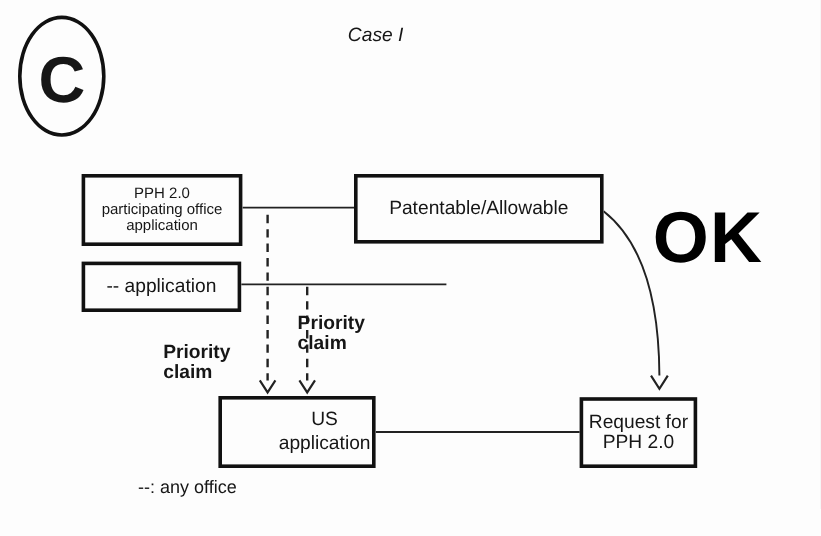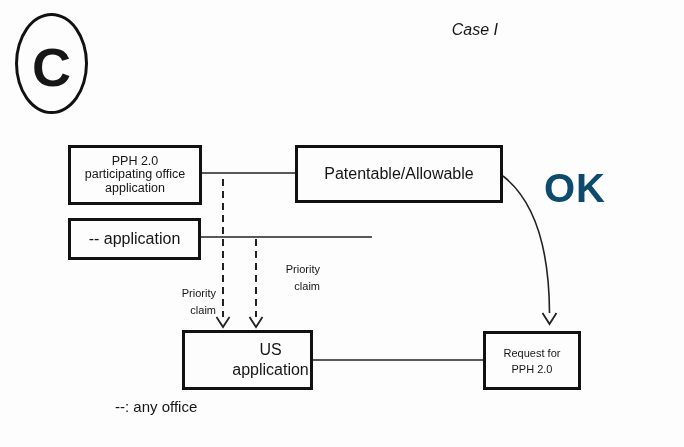--- a/index.html
+++ b/index.html
@@ -35,62 +35,63 @@
     font-size: 54px;
     font-weight: 700;
     padding-top: 6px;
   }
 
   
   .title-block {
     position: absolute;
     left: 128px; top: 20px;
     width: 370px;
-    text-align: right;
+    text-align: center;
     font-size: 16px;
     line-height: 19px;
   }
   .title-case { font-style: italic; }
 
   
   .node {
     position: absolute;
     border: 3px solid #111;
     background: #fdfdfd;
     display: flex;
     align-items: center;
     justify-content: center;
     text-align: center;
     white-space: pre-line;
   }
   .node-pph        { left: 68px;  top: 145px; width: 134px; height: 60px; font-size: 12.5px; line-height: 13.5px; }
   .node-anyoffice  { left: 68px;  top: 218px; width: 133px; height: 42px; font-size: 16px; }
   .node-patentable { left: 295px; top: 145px; width: 208px; height: 58px; font-size: 16px; }
   .node-us         { left: 182px; top: 330px; width: 131px; height: 60px; font-size: 16px; line-height: 20px; padding-left: 46px; }
-  .node-request    { left: 483px; top: 331px; width: 98px;  height: 59px; font-size: 11px; line-height: 16px; }
+  .node-request    { left: 483px; top: 331px; width: 98px;  height: 59px; font-size: 16px; line-height: 16px; }
 
   
   .annotation {
     position: absolute;
     white-space: pre-line;
-    text-align: right;
-    font-size: 11px;
+    text-align: left;
+    font-size: 16px;
     line-height: 17px;
+    font-weight: bold;
   }
   .priority-left  { left: 136px; top: 285px; width: 80px; }
   .priority-right { left: 248px; top: 261px; width: 72px; }
 
   .ok-status {
     position: absolute;
     left: 544px; top: 168px;
-    font-size: 40px;
+    font-size: 60px;
     font-weight: 700;
     line-height: 1;
     letter-spacing: 1px;
-    color: #0c4a6e;
+    color: #000000;
   }
 
   .footnote {
     position: absolute;
     left: 75px; top: 398px;
     font-size: 15px;
     margin-left: 40px;
   }
 </style>
 </head>

